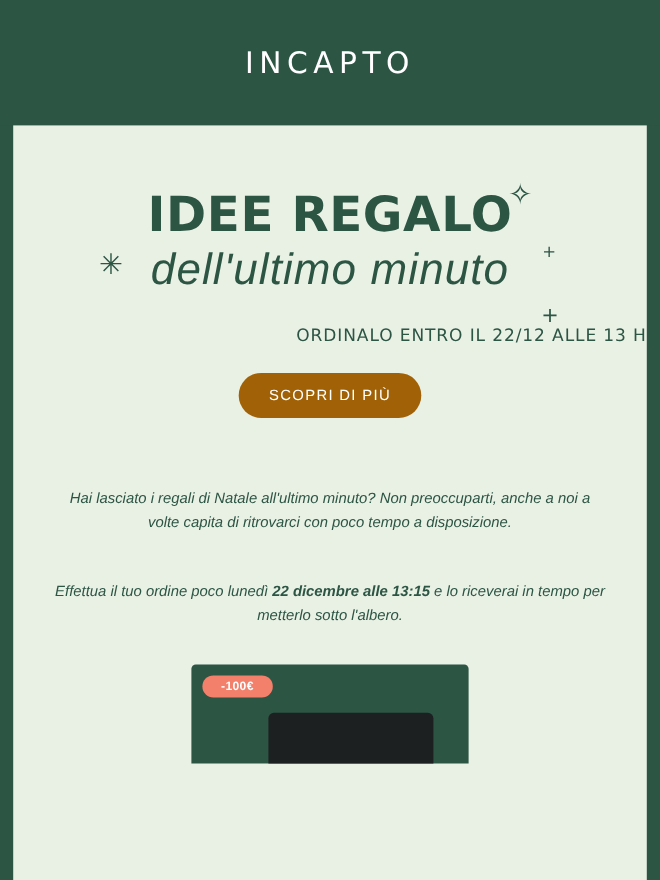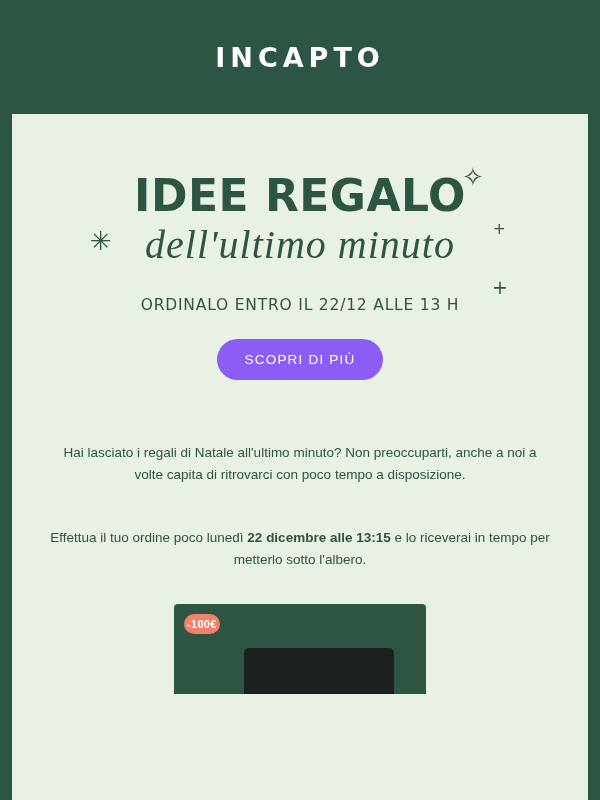--- a/index.html
+++ b/index.html
@@ -24,21 +24,21 @@
     height: 114px;
     background: #2c5544;
     display: flex;
     align-items: center;
     justify-content: center;
   }
   .brand-logo {
     color: #ffffff;
     font-size: 27px;
     letter-spacing: 5px;
-    font-weight: 700;
+    font-weight: 400;
     font-family: "DejaVu Sans", sans-serif;
   }
   
   .panel {
     margin: 0 12px;
     background: #e9f0e4;
     min-height: 686px;
     padding-top: 2px;
     position: relative;
     overflow: hidden;
@@ -53,21 +53,21 @@
     font-size: 44px;
     font-weight: 700;
     letter-spacing: 0.5px;
     font-family: "DejaVu Sans", sans-serif;
     line-height: 1;
     margin: 0;
   }
   .hero-script {
     color: #2c5544;
     font-size: 40px;
-    font-family: Liberation Serif, serif;
+    font-family: Liberation Sans, sans-serif;
     font-style: italic;
     font-weight: 400;
     margin: 6px 0 0 0;
     line-height: 1.05;
     letter-spacing: 1px;
   }
   
   .sparkle {
     position: absolute;
     color: #2c5544;
@@ -79,44 +79,46 @@
   .sp2 { top: 106px; left: 481px; font-size: 15px; }
   .sp3 { top: 112px; left: 78px;  font-size: 26px; }
   .sp4 { top: 162px; left: 480px; font-size: 19px; }
   .hero-sub {
     margin: 30px 0 0 0;
     color: #2c5544;
     font-size: 15.5px;
     letter-spacing: 0.8px;
     font-weight: 400;
     font-family: "DejaVu Sans", sans-serif;
+    text-align: right;
   }
   .cta-row {
     text-align: center;
     margin-top: 25px;
   }
   .cta-btn {
     display: inline-block;
-    background: #8b5cf6;
+    background: #a16207;
     color: #ffffff;
     border: none;
     border-radius: 22px;
     padding: 13px 28px;
     font-size: 13.5px;
     letter-spacing: 1.2px;
     font-family: "Liberation Sans", sans-serif;
     cursor: pointer;
   }
   .para {
     color: #2c5544;
     font-size: 13.5px;
     line-height: 1.65;
     text-align: center;
     max-width: 500px;
     margin: 0 auto;
+    font-style: italic;
   }
   .p1 { margin-top: 62px; }
   .p2 { margin-top: 40px; }
   .p3 { margin-top: 47px; }
   .para b { font-weight: 700; }
   
   .product-area {
     margin-top: 33px;
     display: flex;
     justify-content: center;
@@ -131,21 +133,21 @@
   }
   .badge {
     position: absolute;
     top: 10px;
     left: 10px;
     background: #f2806b;
     color: #ffffff;
     font-size: 11px;
     font-weight: 700;
     border-radius: 11px;
-    padding: 4px 3px;
+    padding: 4px 17px;
     letter-spacing: 0.3px;
   }
   .product-image {
     position: absolute;
     left: 70px;
     top: 44px;
     width: 150px;
     height: 60px;
     background: #1d2021;
     border-radius: 5px 5px 0 0;

